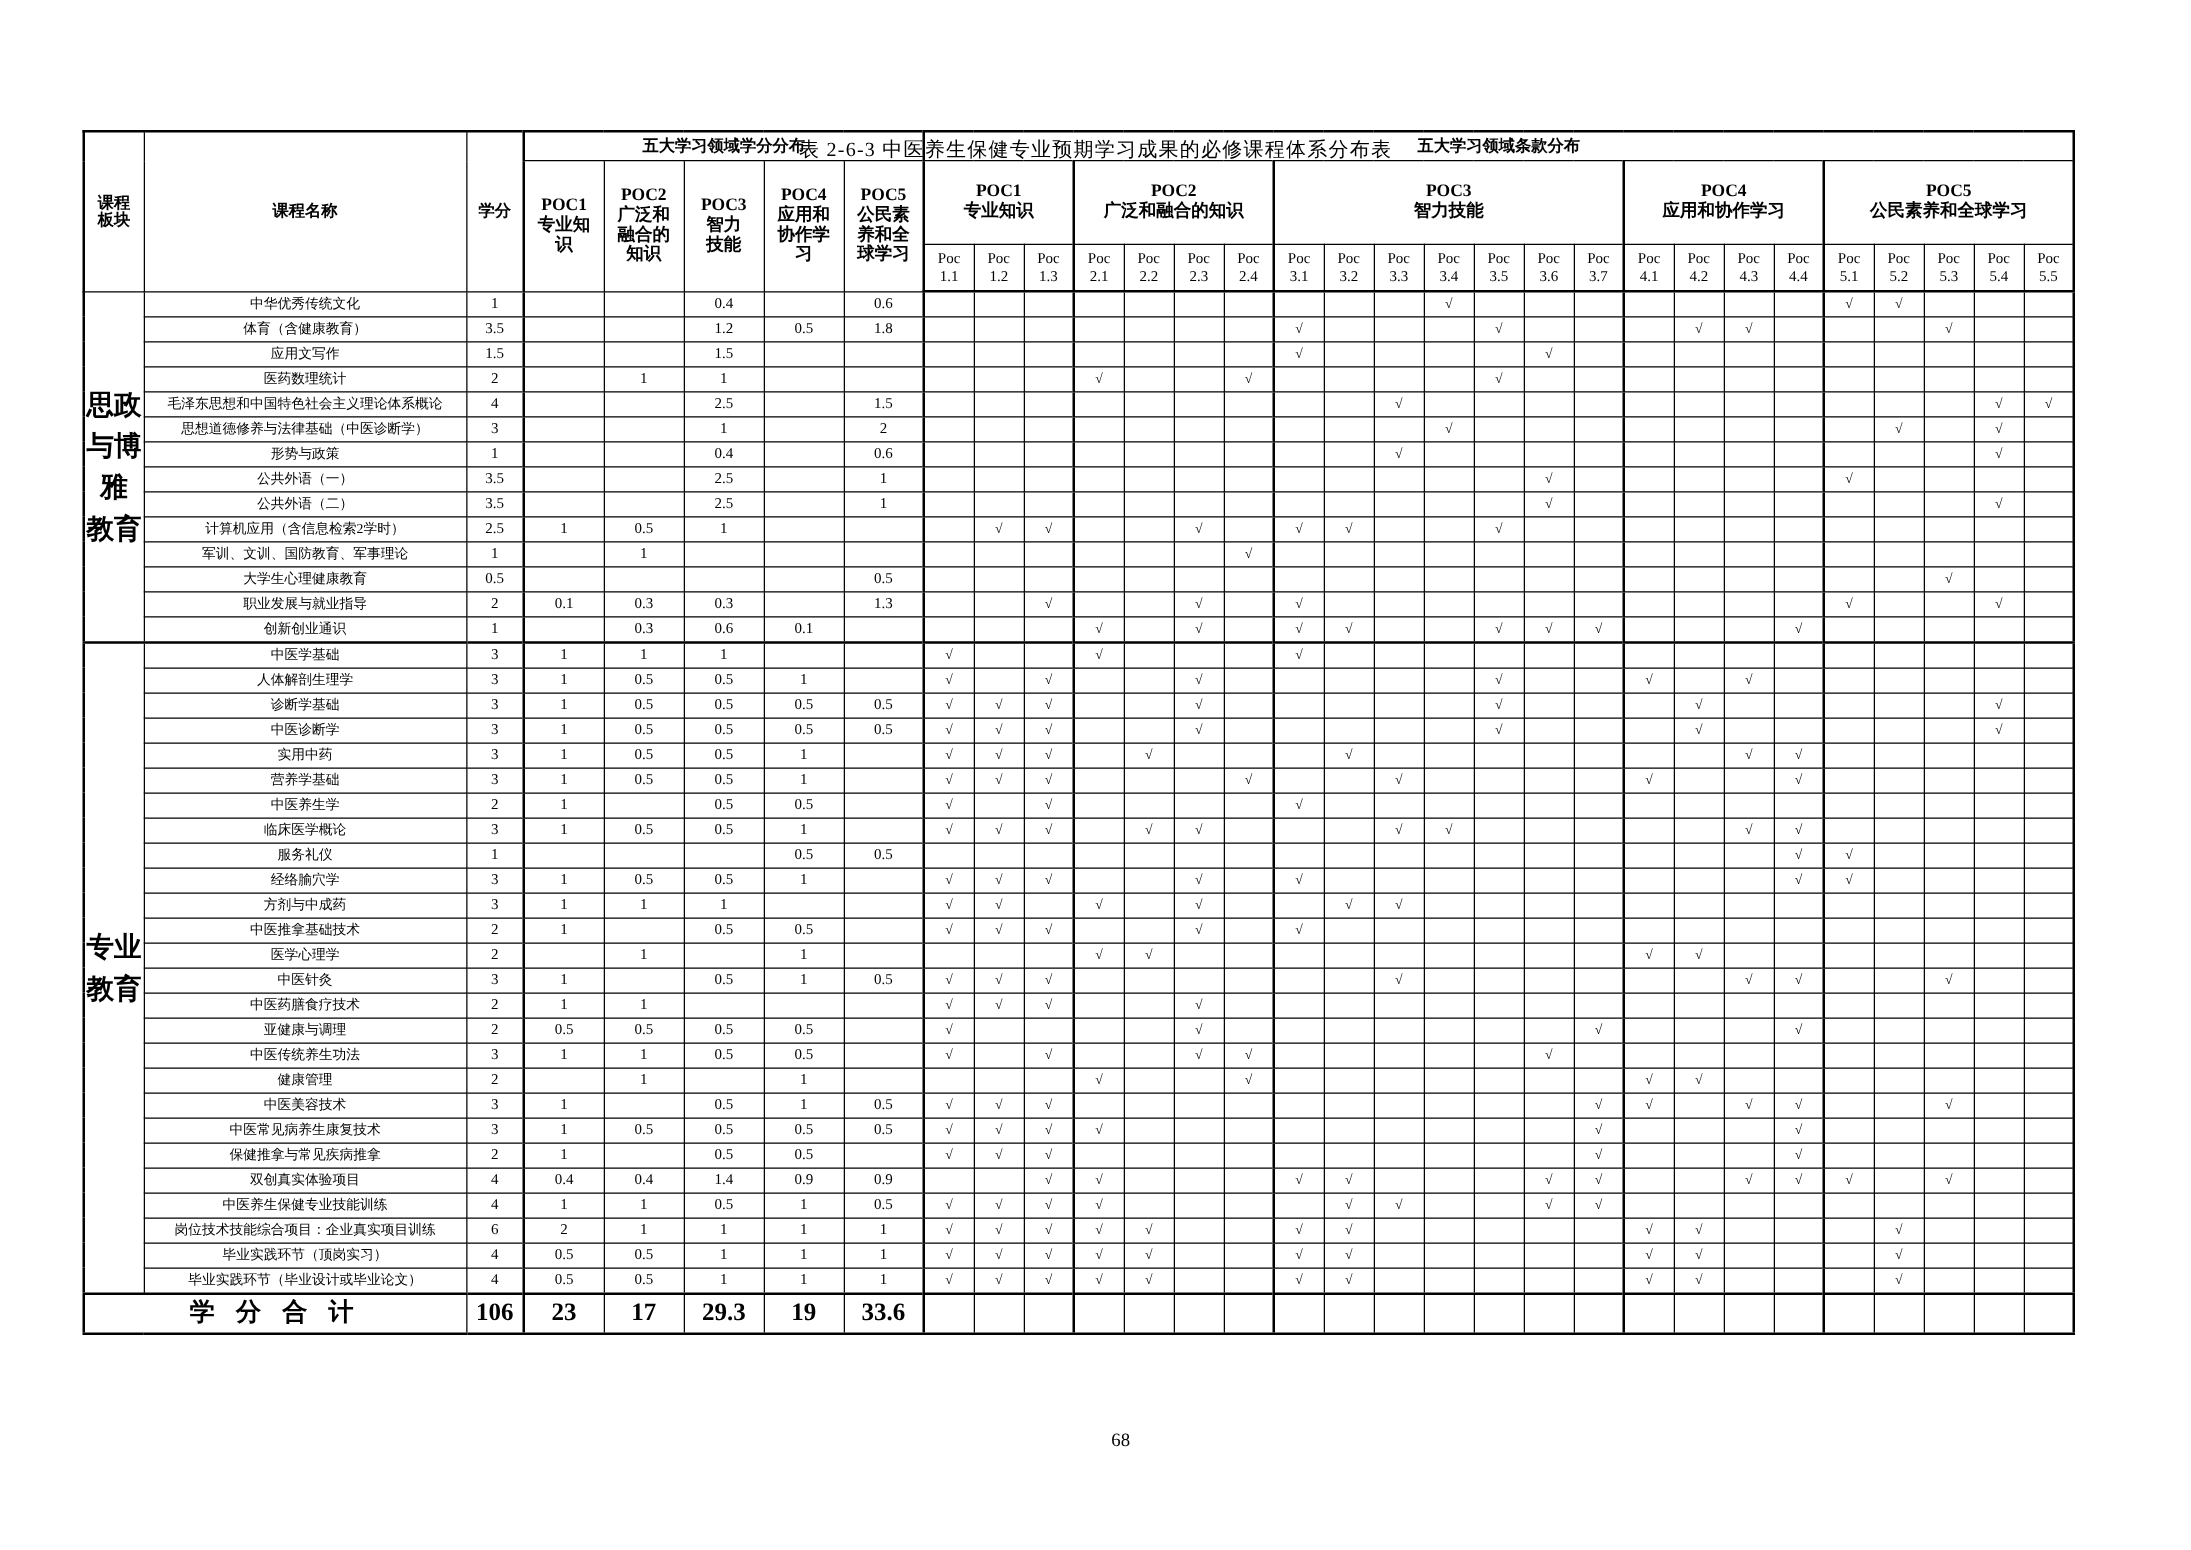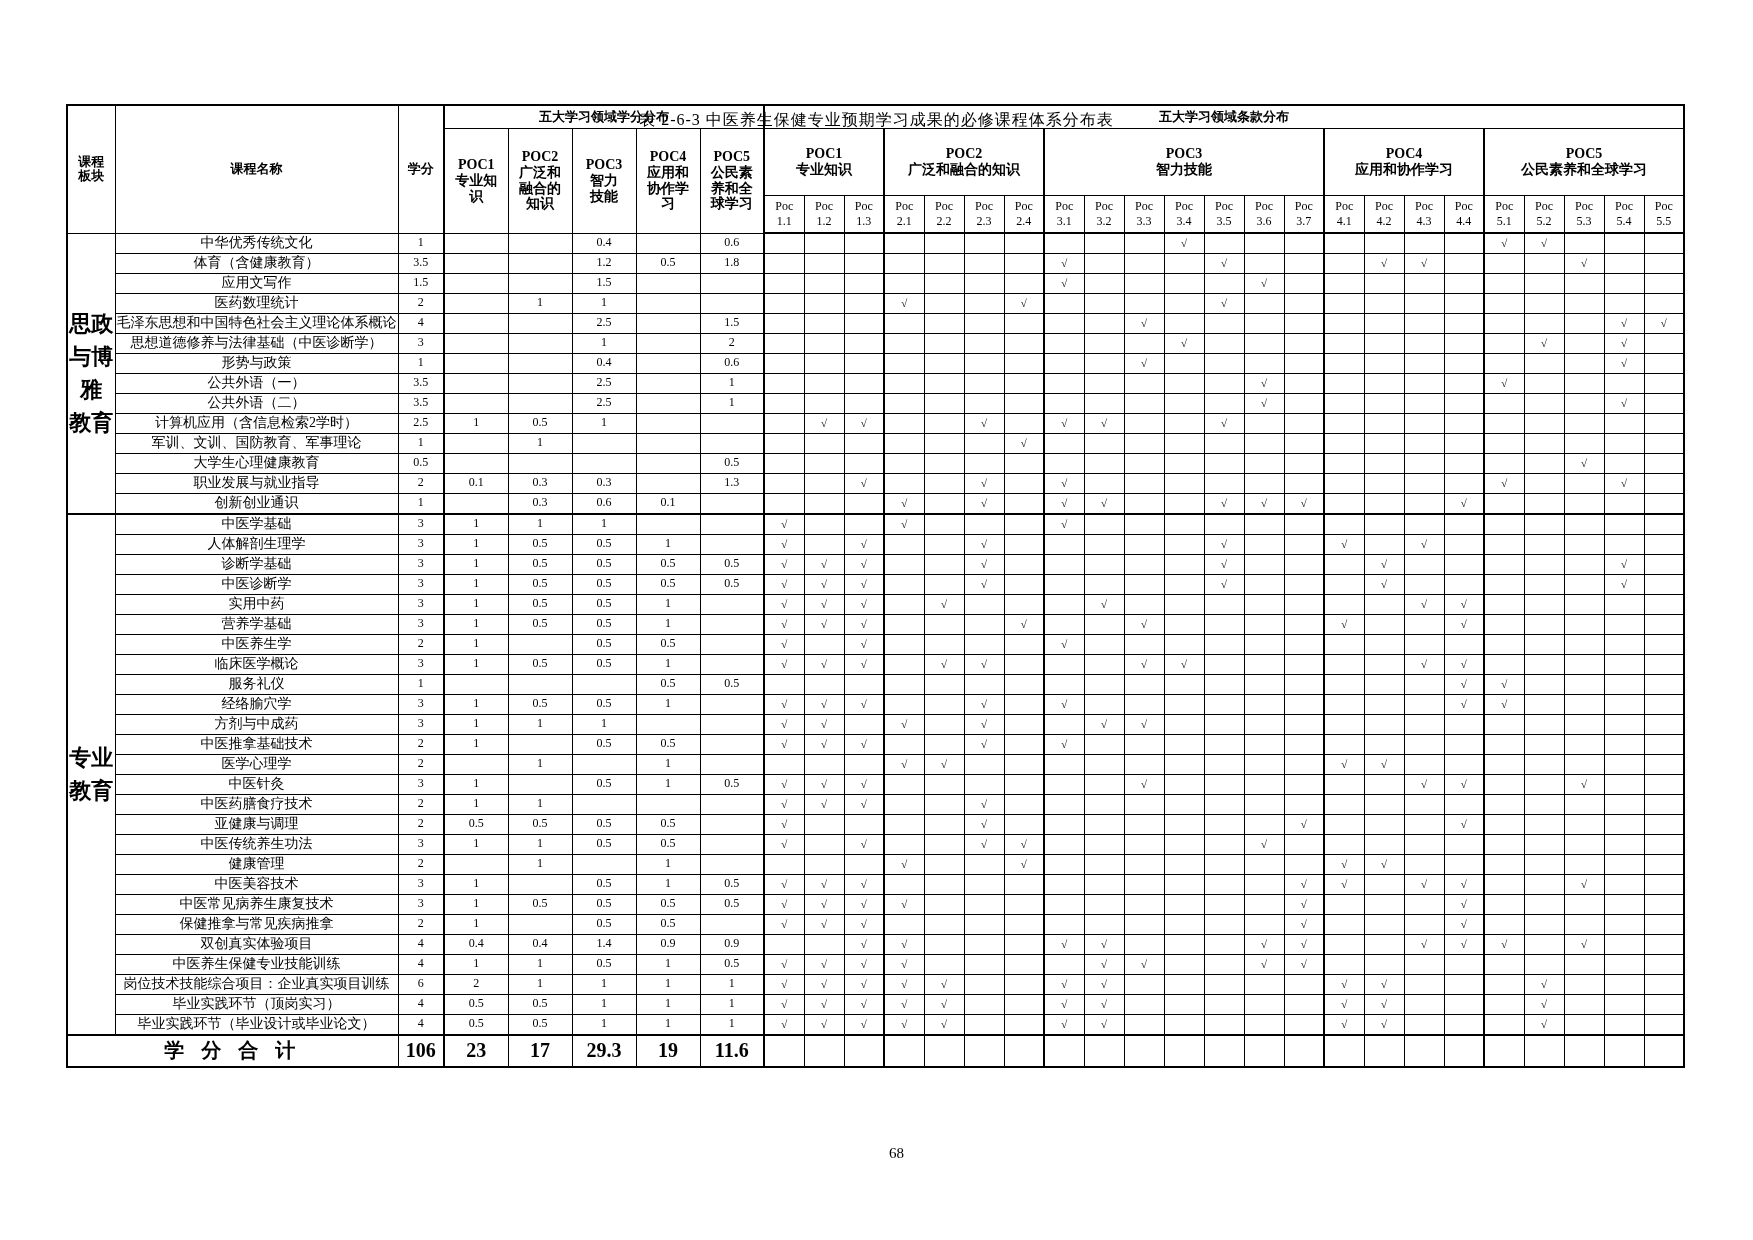--- a/index.html
+++ b/index.html
@@ -8,21 +8,21 @@
   .title{position:absolute;top:86px;left:0;width:100%;text-align:center;
          font-size:16px;letter-spacing:1px;margin-top:24px;}
   .tablewrap{position:absolute;top:104px;left:66px;}
   table{border-collapse:collapse;table-layout:fixed;}
   th,td{border:1px solid #000;text-align:center;vertical-align:middle;
         padding:0 1px;font-size:12px;line-height:1.12;overflow:hidden;}
   th{font-weight:bold;white-space:pre-line;}
   thead tr.h1 th{font-size:13px;height:22px;}
   thead tr.h2 th{font-size:14px;height:66px;}
   thead tr.h3 th{font-size:12px;font-weight:normal;height:36px;line-height:1.25;}
-  td.name{white-space:nowrap;font-size:14px;height:19px;}
+  td.name{white-space:nowrap;font-size:11px;height:19px;}
   td.num{font-size:12px;}
   td.chk{font-size:11px;}
   td.seclab{font-size:22px;font-weight:bold;white-space:pre-line;line-height:1.5;}
   .gl{border-left-width:2px;}
   .outer{border:2px solid #000;}
   tr.sec-top td{border-top-width:2px;}
   thead tr.h3 th{border-bottom-width:2px;}
   tr.total td{border-top-width:2px;border-bottom-width:2px;font-weight:bold;
               font-size:20px;height:30px;}
   tr.total td.tlabel{letter-spacing:6px;}
@@ -1443,21 +1443,21 @@
             <td class="chk"></td>
             <td class="chk"></td>
           </tr>
           <tr class="total">
             <td colspan="2" class="tlabel">学 分 合 计</td>
             <td class="">106</td>
             <td class="gl">23</td>
             <td class="">17</td>
             <td class="">29.3</td>
             <td class="">19</td>
-            <td class="">11.6</td>
+            <td class="">33.6</td>
             <td class="chk gl"></td>
             <td class="chk"></td>
             <td class="chk"></td>
             <td class="chk gl"></td>
             <td class="chk"></td>
             <td class="chk"></td>
             <td class="chk"></td>
             <td class="chk gl"></td>
             <td class="chk"></td>
             <td class="chk"></td>

